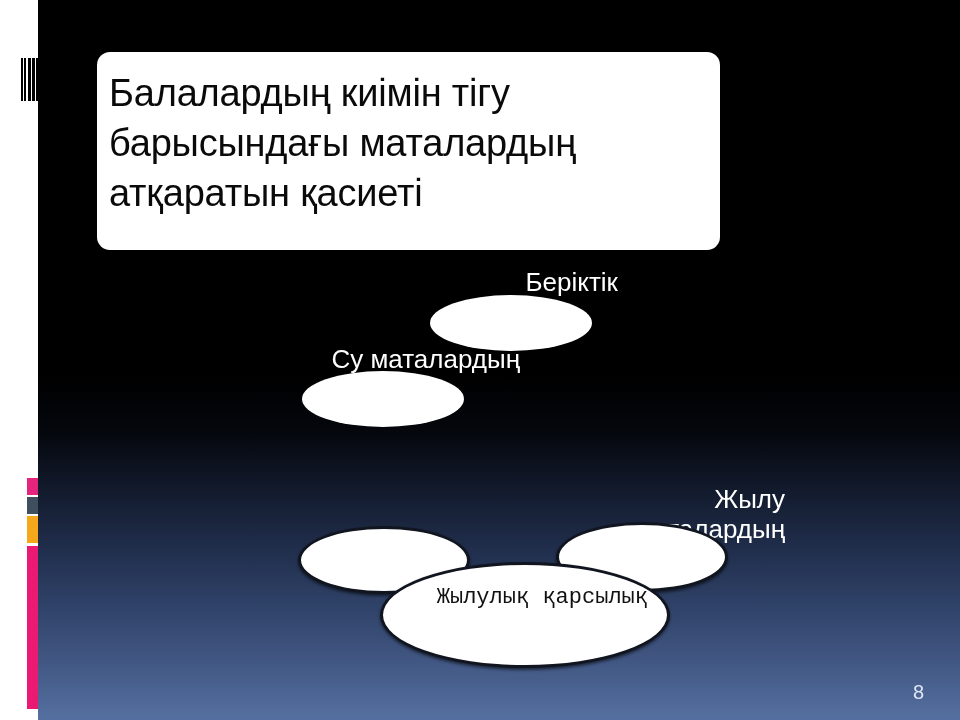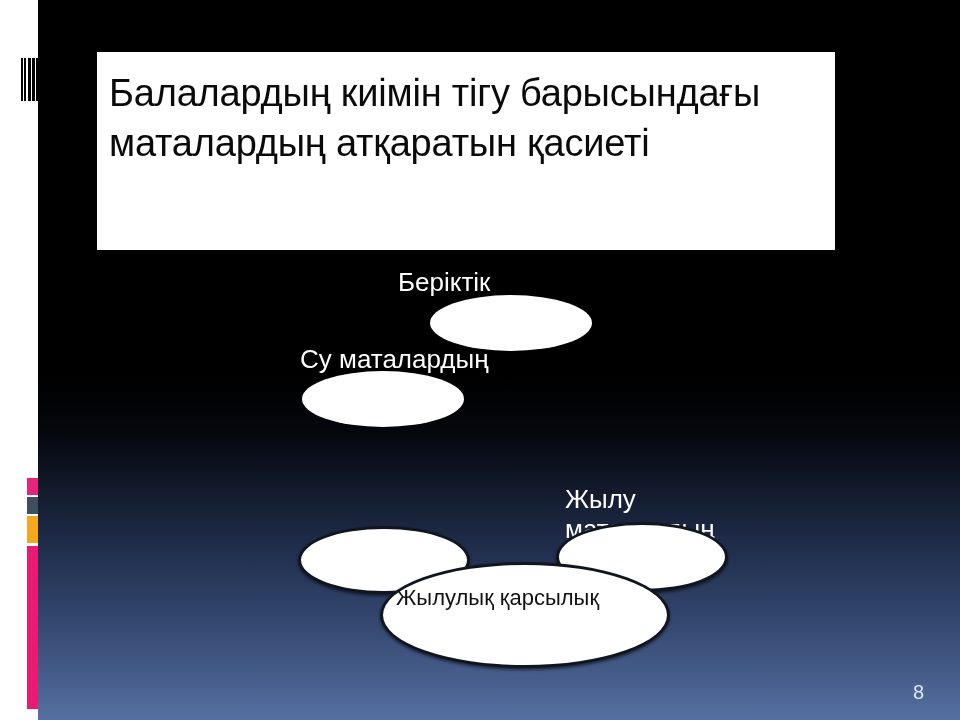--- a/index.html
+++ b/index.html
@@ -66,55 +66,57 @@
   .chip-pink   { top: 478px; height: 17px; background: #e5247e; }
   .chip-slate  { top: 497px; height: 17px; background: #3f4f5e; }
   .chip-orange { top: 516px; height: 27px; background: #f5a81c; }
   .chip-long   { top: 546px; height: 163px; background: #ea1a72; }
 
   
   .title-box {
     position: absolute;
     left: 97px;
     top: 52px;
-    width: 738px;
+    width: 623px;
     height: 198px;
     background: #ffffff;
     z-index: 4;
     box-sizing: border-box;
     padding: 16px 26px 0 12px;
+    border-radius: 13px;
   }
   .title-text {
     color: #0a0a0a;
     font-size: 38px;
     line-height: 1.32;
     font-weight: 400;
     letter-spacing: -0.2px;
     white-space: pre-line;
   }
 
   
   .diagram {
     position: absolute;
     left: 0; top: 0;
     width: 960px; height: 720px;
     z-index: 5;
   }
   .node-label {
     position: absolute;
-    text-align: left;
+    text-align: right;
     color: #ffffff;
     font-size: 26px;
     line-height: 1.15;
     white-space: pre-line;
     z-index: 6;
   }
   .node-label.dark {
     color: #111111;
     z-index: 8;
+    font-family: Liberation Mono, monospace;
   }
   .ellipse {
     position: absolute;
     border-radius: 50%;
     background: #ffffff;
     z-index: 7;
   }
   .ellipse.outlined {
     border: 3px solid #11151f;
     box-shadow: 0 2px 3px rgba(0,0,0,0.55);

